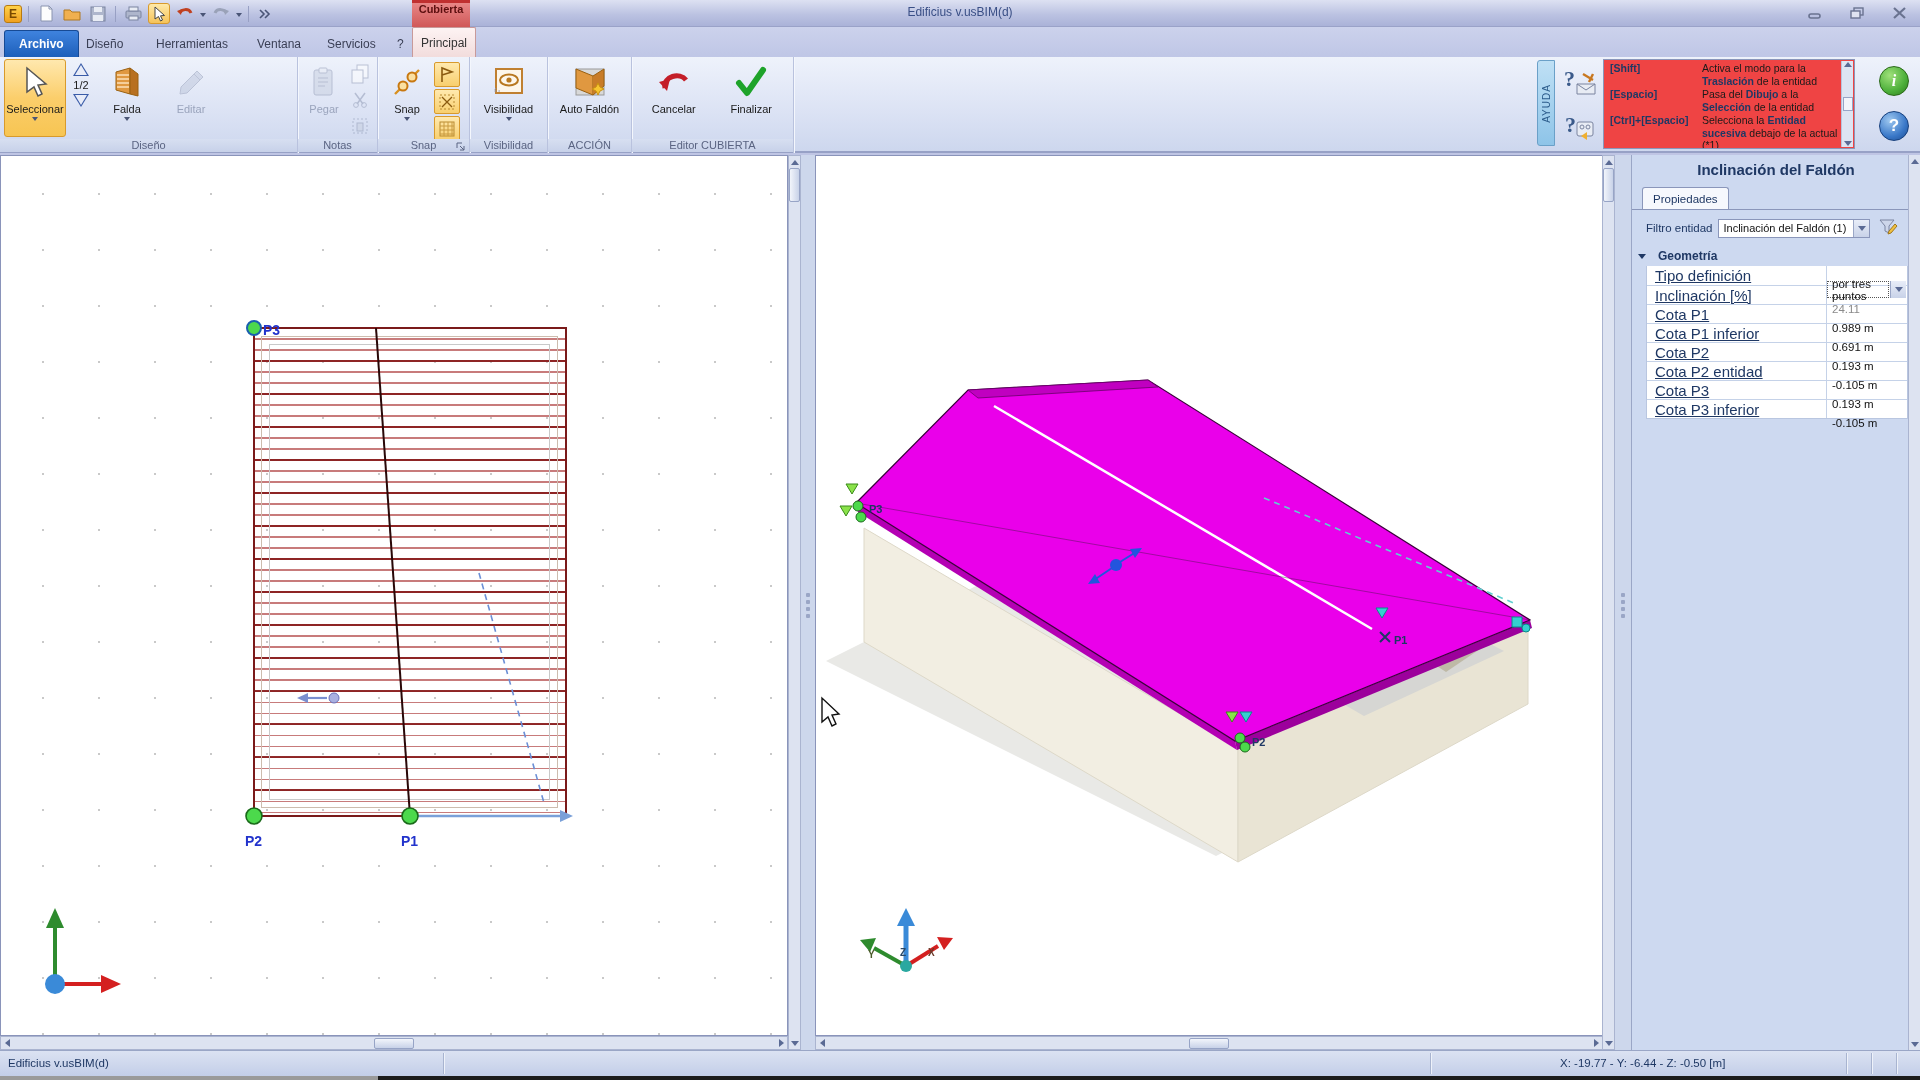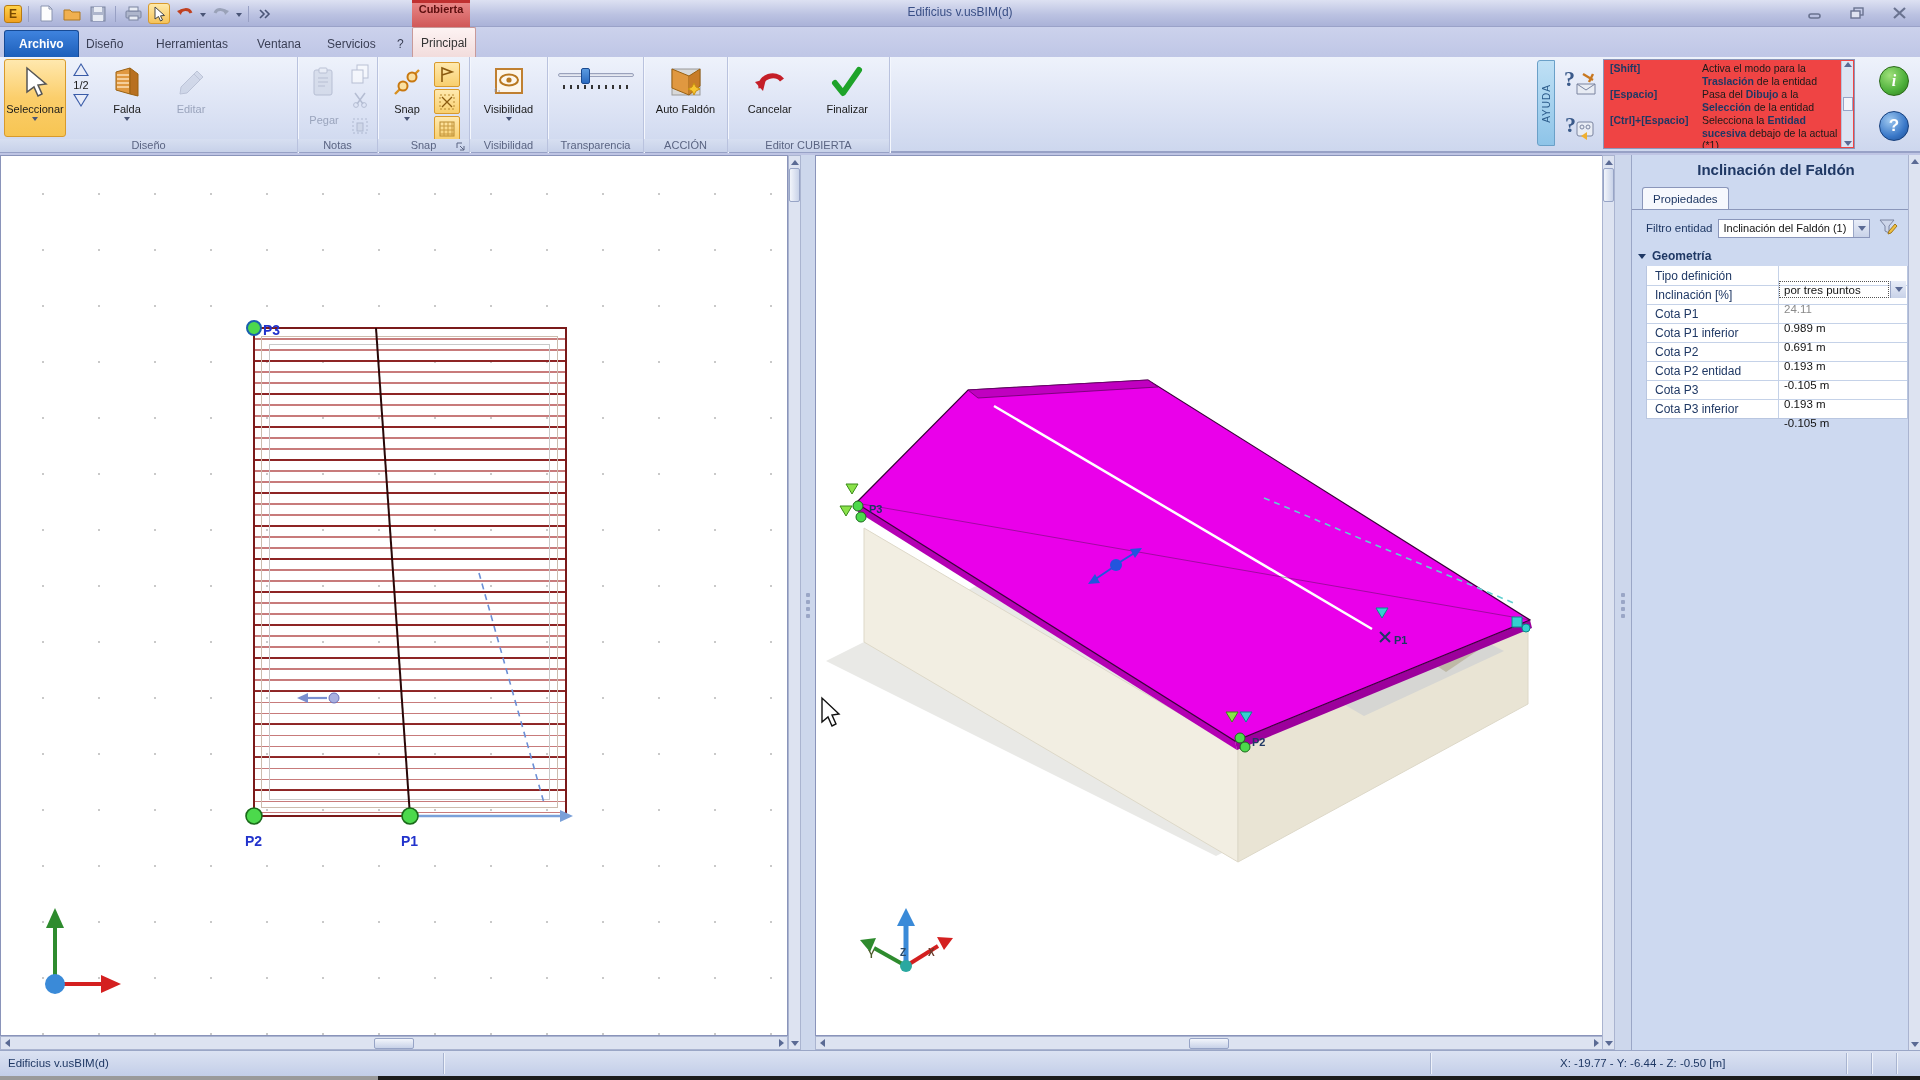--- a/index.html
+++ b/index.html
@@ -123,26 +123,26 @@
   #panel-title { margin-top:6px; text-align:center; font-size:15px; font-weight:bold; color:#1f3864; }
   #panel-tabs { position:absolute; left:0; top:32px; width:289px; height:23px; border-bottom:1px solid #8a96ba; }
   #tab-propiedades { position:absolute; left:10px; bottom:0; height:22px; padding:0 10px; background:#f6f8fd; border:1px solid #8a96ba;
     border-bottom:none; border-radius:3px 3px 0 0; display:flex; align-items:center; font-size:11.5px; color:#1f3864; }
   #filter-row { position:absolute; left:0; top:62px; width:289px; height:22px; display:flex; align-items:center; }
   #filter-label { margin-left:14px; font-size:11.5px; color:#1f3864; }
   #filter-select { margin-left:6px; width:152px; height:19px; background:#fff; border:1px solid #8a96ba; display:flex; align-items:center; }
   #filter-select .val { flex:1; font-size:11px; color:#111; padding-left:4px; white-space:nowrap; overflow:hidden; }
   .dd-btn { width:16px; height:100%; background:linear-gradient(#e8edf8,#c8d2e8); border-left:1px solid #9aa6c6; display:flex; align-items:center; justify-content:center; flex:none; }
   #filter-icon { margin-left:8px; }
-  #geo-header { position:absolute; left:6px; top:92px; width:276px; height:18px; display:flex; align-items:center; gap:6px; }
+  #geo-header { position:absolute; left:6px; top:92px; width:276px; height:18px; display:flex; align-items:center; gap:12px; }
   #geo-header .chev { width:0;height:0;border-left:4px solid transparent;border-right:4px solid transparent;border-top:5px solid #1f3864; }
   #geo-header .gt { font-size:12px; font-weight:bold; color:#1f3864; }
   #prop-grid { position:absolute; left:14px; top:111px; width:262px; background:#fff; border:1px solid #b9c6e0; border-top:none; }
   .prow { display:flex; height:19px; border-top:1px solid #c5d2e8; align-items:center; }
-  .prow .pl { width:132px; flex:none; padding-left:8px; font-size:12px; color:#1f3864; border-right:1px solid #c5d2e8; height:100%; display:flex; align-items:center; }
+  .prow .pl { width:180px; flex:none; padding-left:8px; font-size:15px; color:#1f3864; border-right:1px solid #c5d2e8; height:100%; display:flex; align-items:center;text-decoration:underline; }
   .prow .pv { flex:1; padding-left:5px; font-size:11.5px; color:#111; height:100%; display:flex; align-items:center;margin-top:28px; }
   .prow .pv.gray { color:#8a8a8a; }
   .pv-dd { flex:1; height:17px; margin:1px 1px 1px 0; border:1px dotted #555; display:flex; align-items:center; }
   .pv-dd .val { flex:1; font-size:11.5px; padding-left:4px; }
   #panel-scroll { position:absolute; left:276px; top:0; width:13px; height:895px; background:#dde3f1; border-left:1px solid #aab4d0;
     display:flex; flex-direction:column; align-items:center; }
 
   
   #statusbar { position:absolute; left:0; top:1050px; width:1920px; height:26px; background:linear-gradient(#dbe2f2,#c3cee8);
     border-top:1px solid #9aa6c6; font-size:11.5px; color:#1f3864; }
@@ -286,21 +286,21 @@
               </svg>
             </span>
           <span class="blab">Editar</span>
         </div>
       </div>
       <div class="rlabel">Diseño</div>
     </div>
 
     <div class="rgroup" style="width:80px;">
       <div class="rbody">
-        <div class="rb-big disabled" style="width:44px;gap:11px;">
+        <div class="rb-big disabled" style="width:44px;">
           <span class="bicon">
             <svg width="24" height="30" opacity="0.5">
                 <rect x="2" y="3" width="18" height="25" rx="2" fill="#c8d0e0" stroke="#8a94b0"></rect>
                 <rect x="7" y="1" width="8" height="5" rx="1" fill="#e8ecf4" stroke="#8a94b0"></rect>
                 <path d="M6 11 h10 M6 15 h10 M6 19 h7" stroke="#8a94b0"></path>
               </svg>
             </span>
           <span class="blab">Pegar</span>
         </div>
         <div class="mini-col">
@@ -379,42 +379,20 @@
                 <circle cx="17" cy="14" r="2.6" fill="#b87820"></circle>
               </svg>
             </span>
           <span class="blab">Visibilidad</span>
           <span class="caret-down"></span>
         </div>
       </div>
       <div class="rlabel">Visibilidad</div>
     </div>
 
-    <div class="rgroup" style="width:96px;">
-      <div class="rbody" style="justify-content:center; display:flex; width:100%;">
-        <div class="slider-wrap">
-          <span class="slider-track">
-            <span class="slider-handle"></span>
-          </span>
-          <span class="slider-ticks">
-            <i></i>
-              <i></i>
-              <i></i>
-              <i></i>
-              <i></i>
-              <i></i>
-              <i></i>
-              <i></i>
-              <i></i>
-              <i></i>
-          </span>
-        </div>
-      </div>
-      <div class="rlabel">Transparencia</div>
-    </div>
 
     <div class="rgroup" style="width:84px;">
       <div class="rbody" style="justify-content:center; display:flex; width:100%;">
         <div class="rb-big" style="width:70px;">
           <span class="bicon">
             <svg width="34" height="32">
                 <rect x="3" y="3" width="28" height="26" fill="#d8d8d8" stroke="#9a9a9a"></rect>
                 <path d="M3 3 L20 10 L20 29 L3 22 Z" fill="#e09840" stroke="#9a6010"></path>
                 <path d="M20 10 L31 3 L31 20 L20 29" fill="#c87c28" stroke="#9a6010"></path>
                 <path d="M25 17 l2 4 4 2 -4 2 -2 4 -2 -4 -4 -2 4 -2 z" fill="#f7c530" stroke="#c89010"></path>

